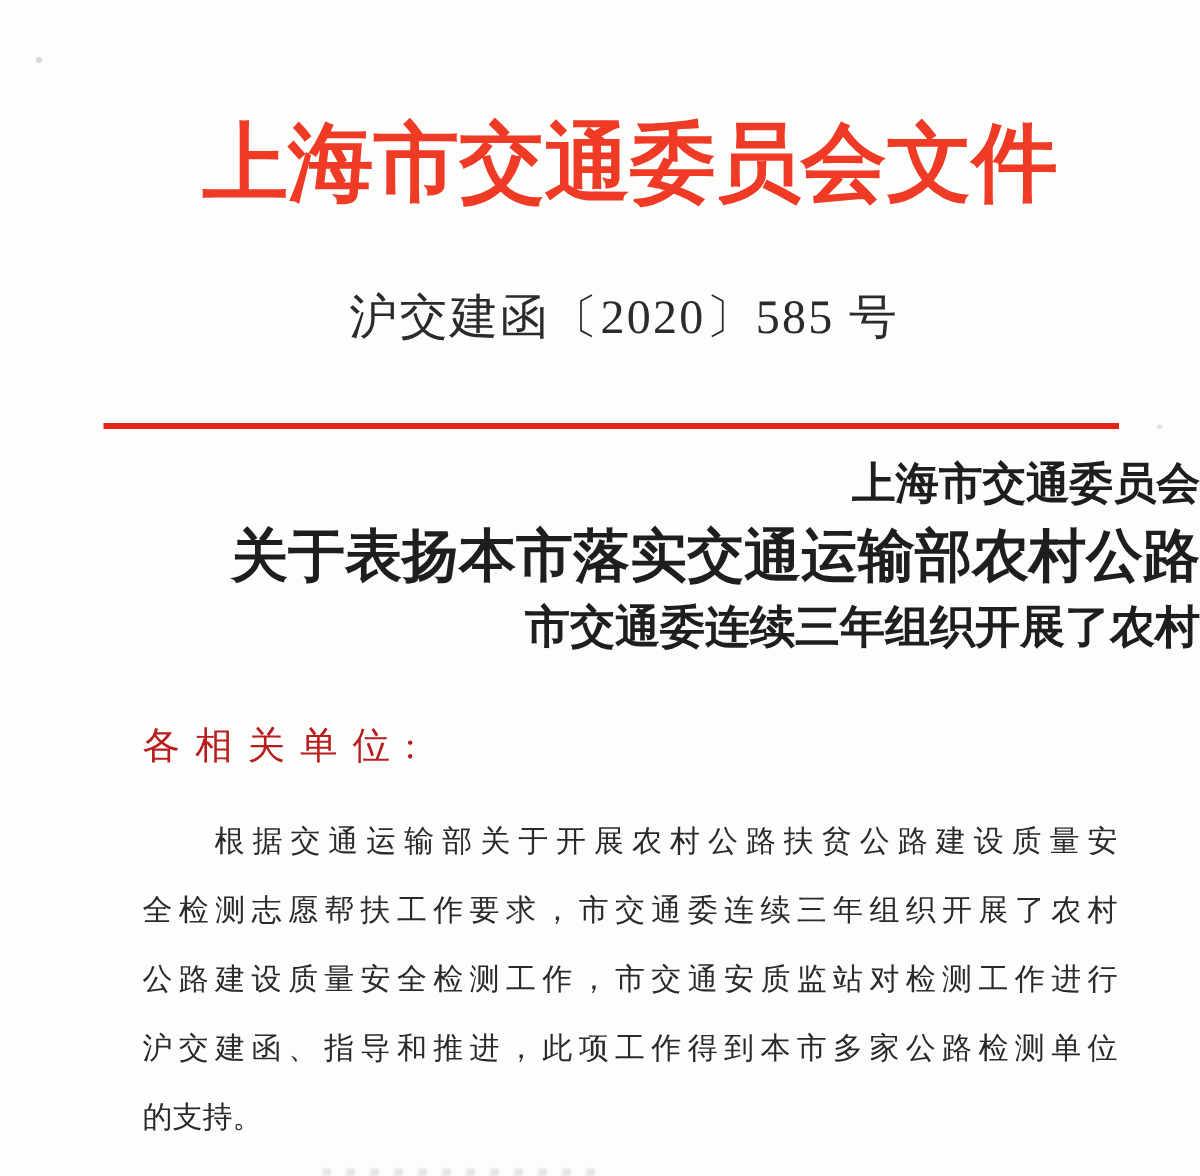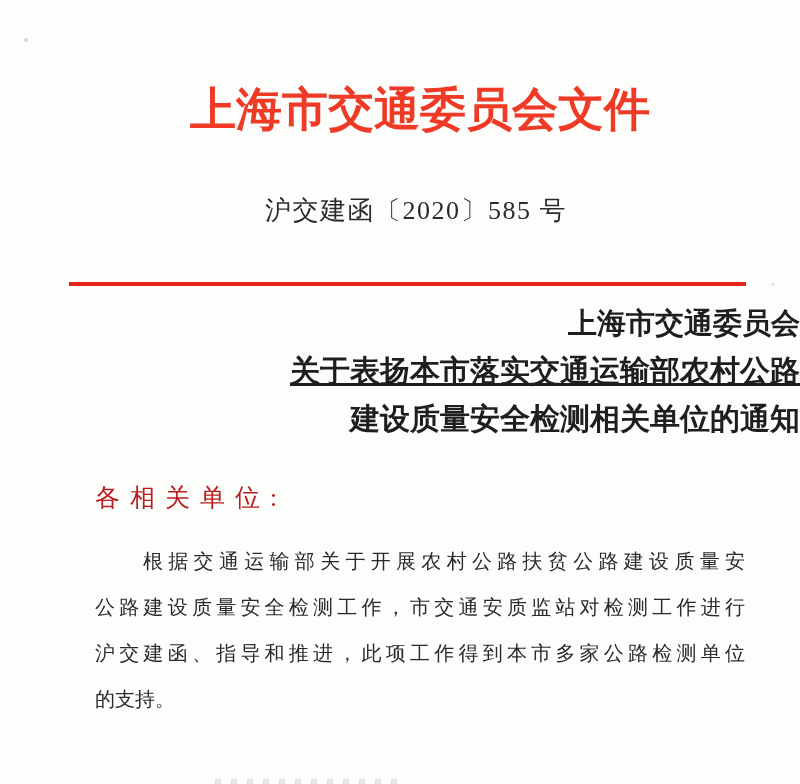--- a/index.html
+++ b/index.html
@@ -15,32 +15,32 @@
     width:800px;height:784px;
     background:#fdfdfc;
   }
   
   .org-title{
     position:absolute;
     top:70px;left:40px;width:760px;
     text-align:center;
     font-family:"Liberation Serif","DejaVu Serif",serif;
     font-weight:700;
-    font-size:46px;
+    font-size:57px;
     line-height:80px;
     color:#ef3a26;
     letter-spacing:0px;
     white-space:nowrap;
   }
   
   .doc-number{
     position:absolute;
     top:194px;left:36px;width:760px;
     text-align:center;
-    font-size:26px;
+    font-size:32px;
     line-height:34px;
     letter-spacing:1.5px;
     color:#2b2b2b;
     white-space:nowrap;
   }
   
   .red-rule{
     position:absolute;
     left:69px;top:282px;
     width:677px;height:4px;
@@ -49,21 +49,21 @@
   
   .notice-title{
     position:absolute;
     top:299px;left:40px;width:760px;
     text-align:right;
     font-family:"Liberation Sans","DejaVu Sans",sans-serif;
     font-weight:700;
     color:#1e1e1e;
   }
   .notice-title .t1{font-size:29px;line-height:48px;white-space:nowrap;}
-  .notice-title .t2{font-size:30px;line-height:48px;white-space:nowrap;text-decoration:underline;}
+  .notice-title .t2{font-size:38px;line-height:48px;white-space:nowrap;}
   .notice-title .t3{font-size:30px;line-height:48px;white-space:nowrap;}
   
   .salutation{
     position:absolute;
     top:484px;left:95px;
     font-size:25px;
     line-height:28px;
     letter-spacing:10px;
     color:#b91c1c;
     white-space:nowrap;
@@ -110,27 +110,28 @@
 
   <div class="org-title">上海市交通委员会文件</div>
 
   <div class="doc-number">沪交建函〔2020〕585 号</div>
 
   <div class="red-rule"></div>
 
   <div class="notice-title">
     <div class="t1">上海市交通委员会</div>
     <div class="t2">关于表扬本市落实交通运输部农村公路</div>
-    <div class="t3">建设质量安全检测相关单位的通知</div>
+    <div class="t3">市交通委连续三年组织开展了农村</div>
   </div>
 
   <div class="salutation">各相关单位:</div>
 
   <div class="paragraph">
     <div class="para-line indent">根据交通运输部关于开展农村公路扶贫公路建设质量安</div>
+    <div class="para-line">全检测志愿帮扶工作要求，市交通委连续三年组织开展了农村</div>
     <div class="para-line">公路建设质量安全检测工作，市交通安质监站对检测工作进行</div>
     <div class="para-line">沪交建函、指导和推进，此项工作得到本市多家公路检测单位</div>
     <div class="para-line last">的支持。</div>
   </div>
 
   <div class="speck s1"></div>
   <div class="speck s2"></div>
   <div class="next-line-hint"></div>
 
 </div>

